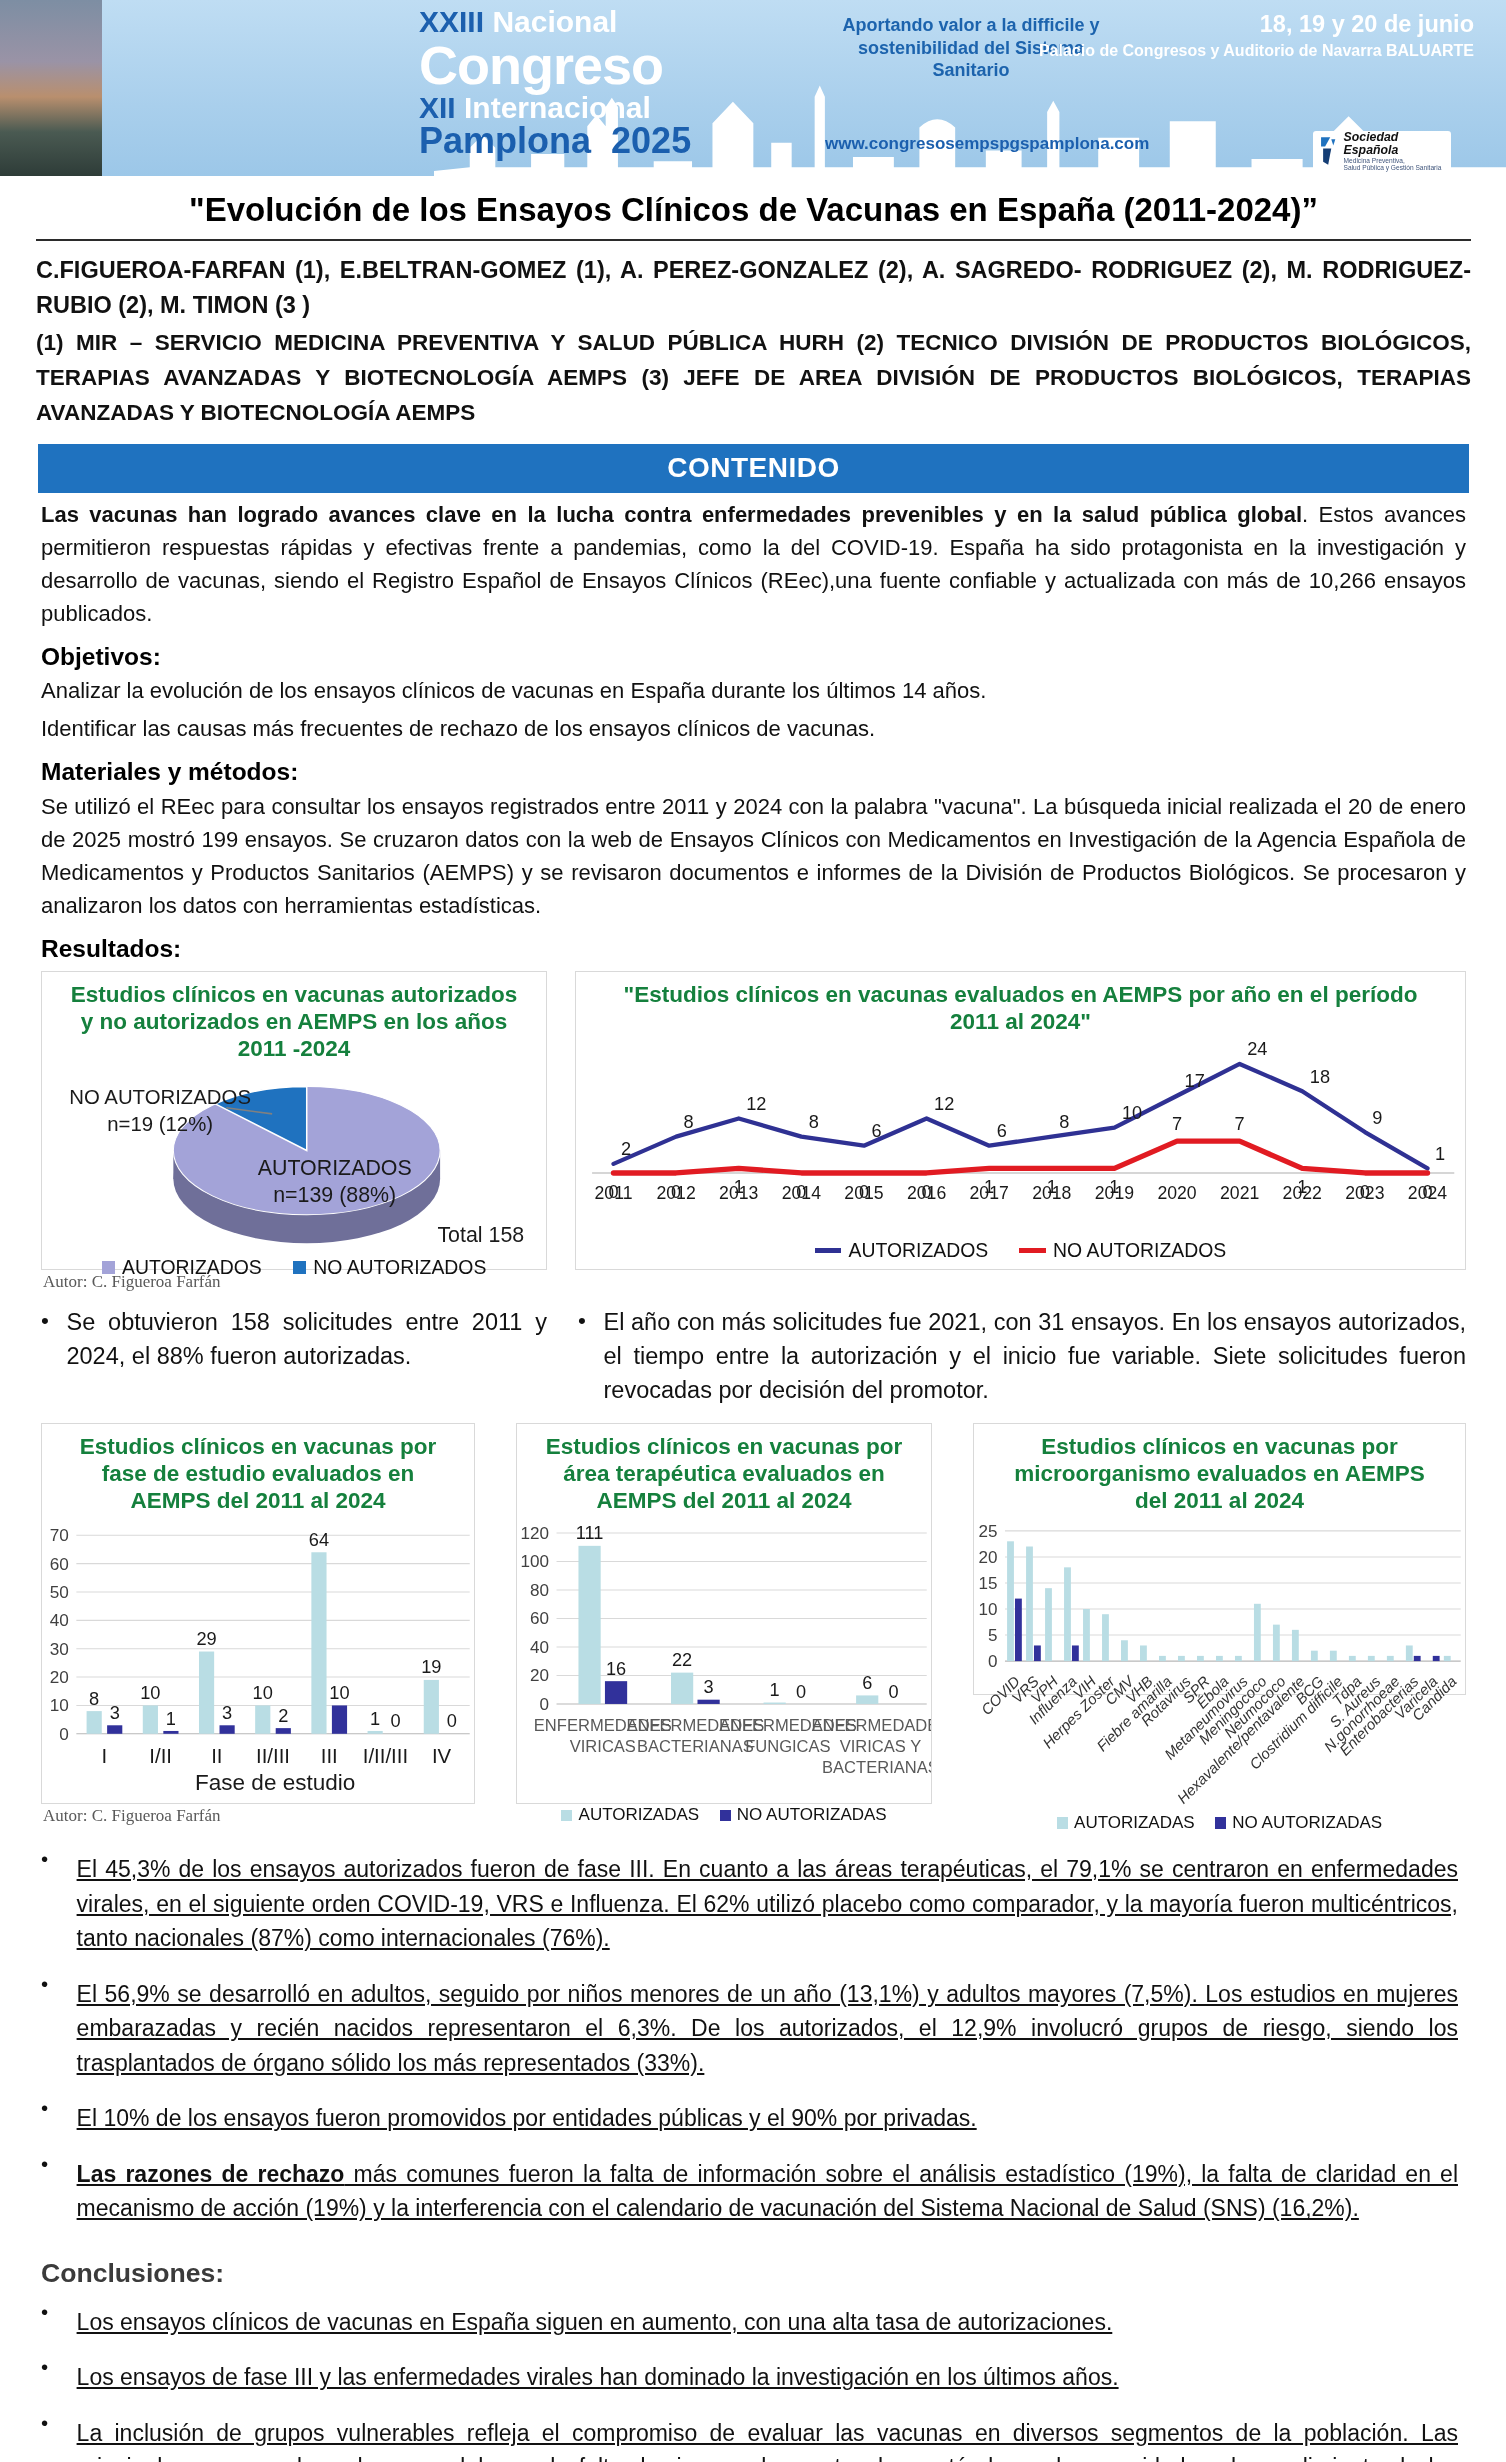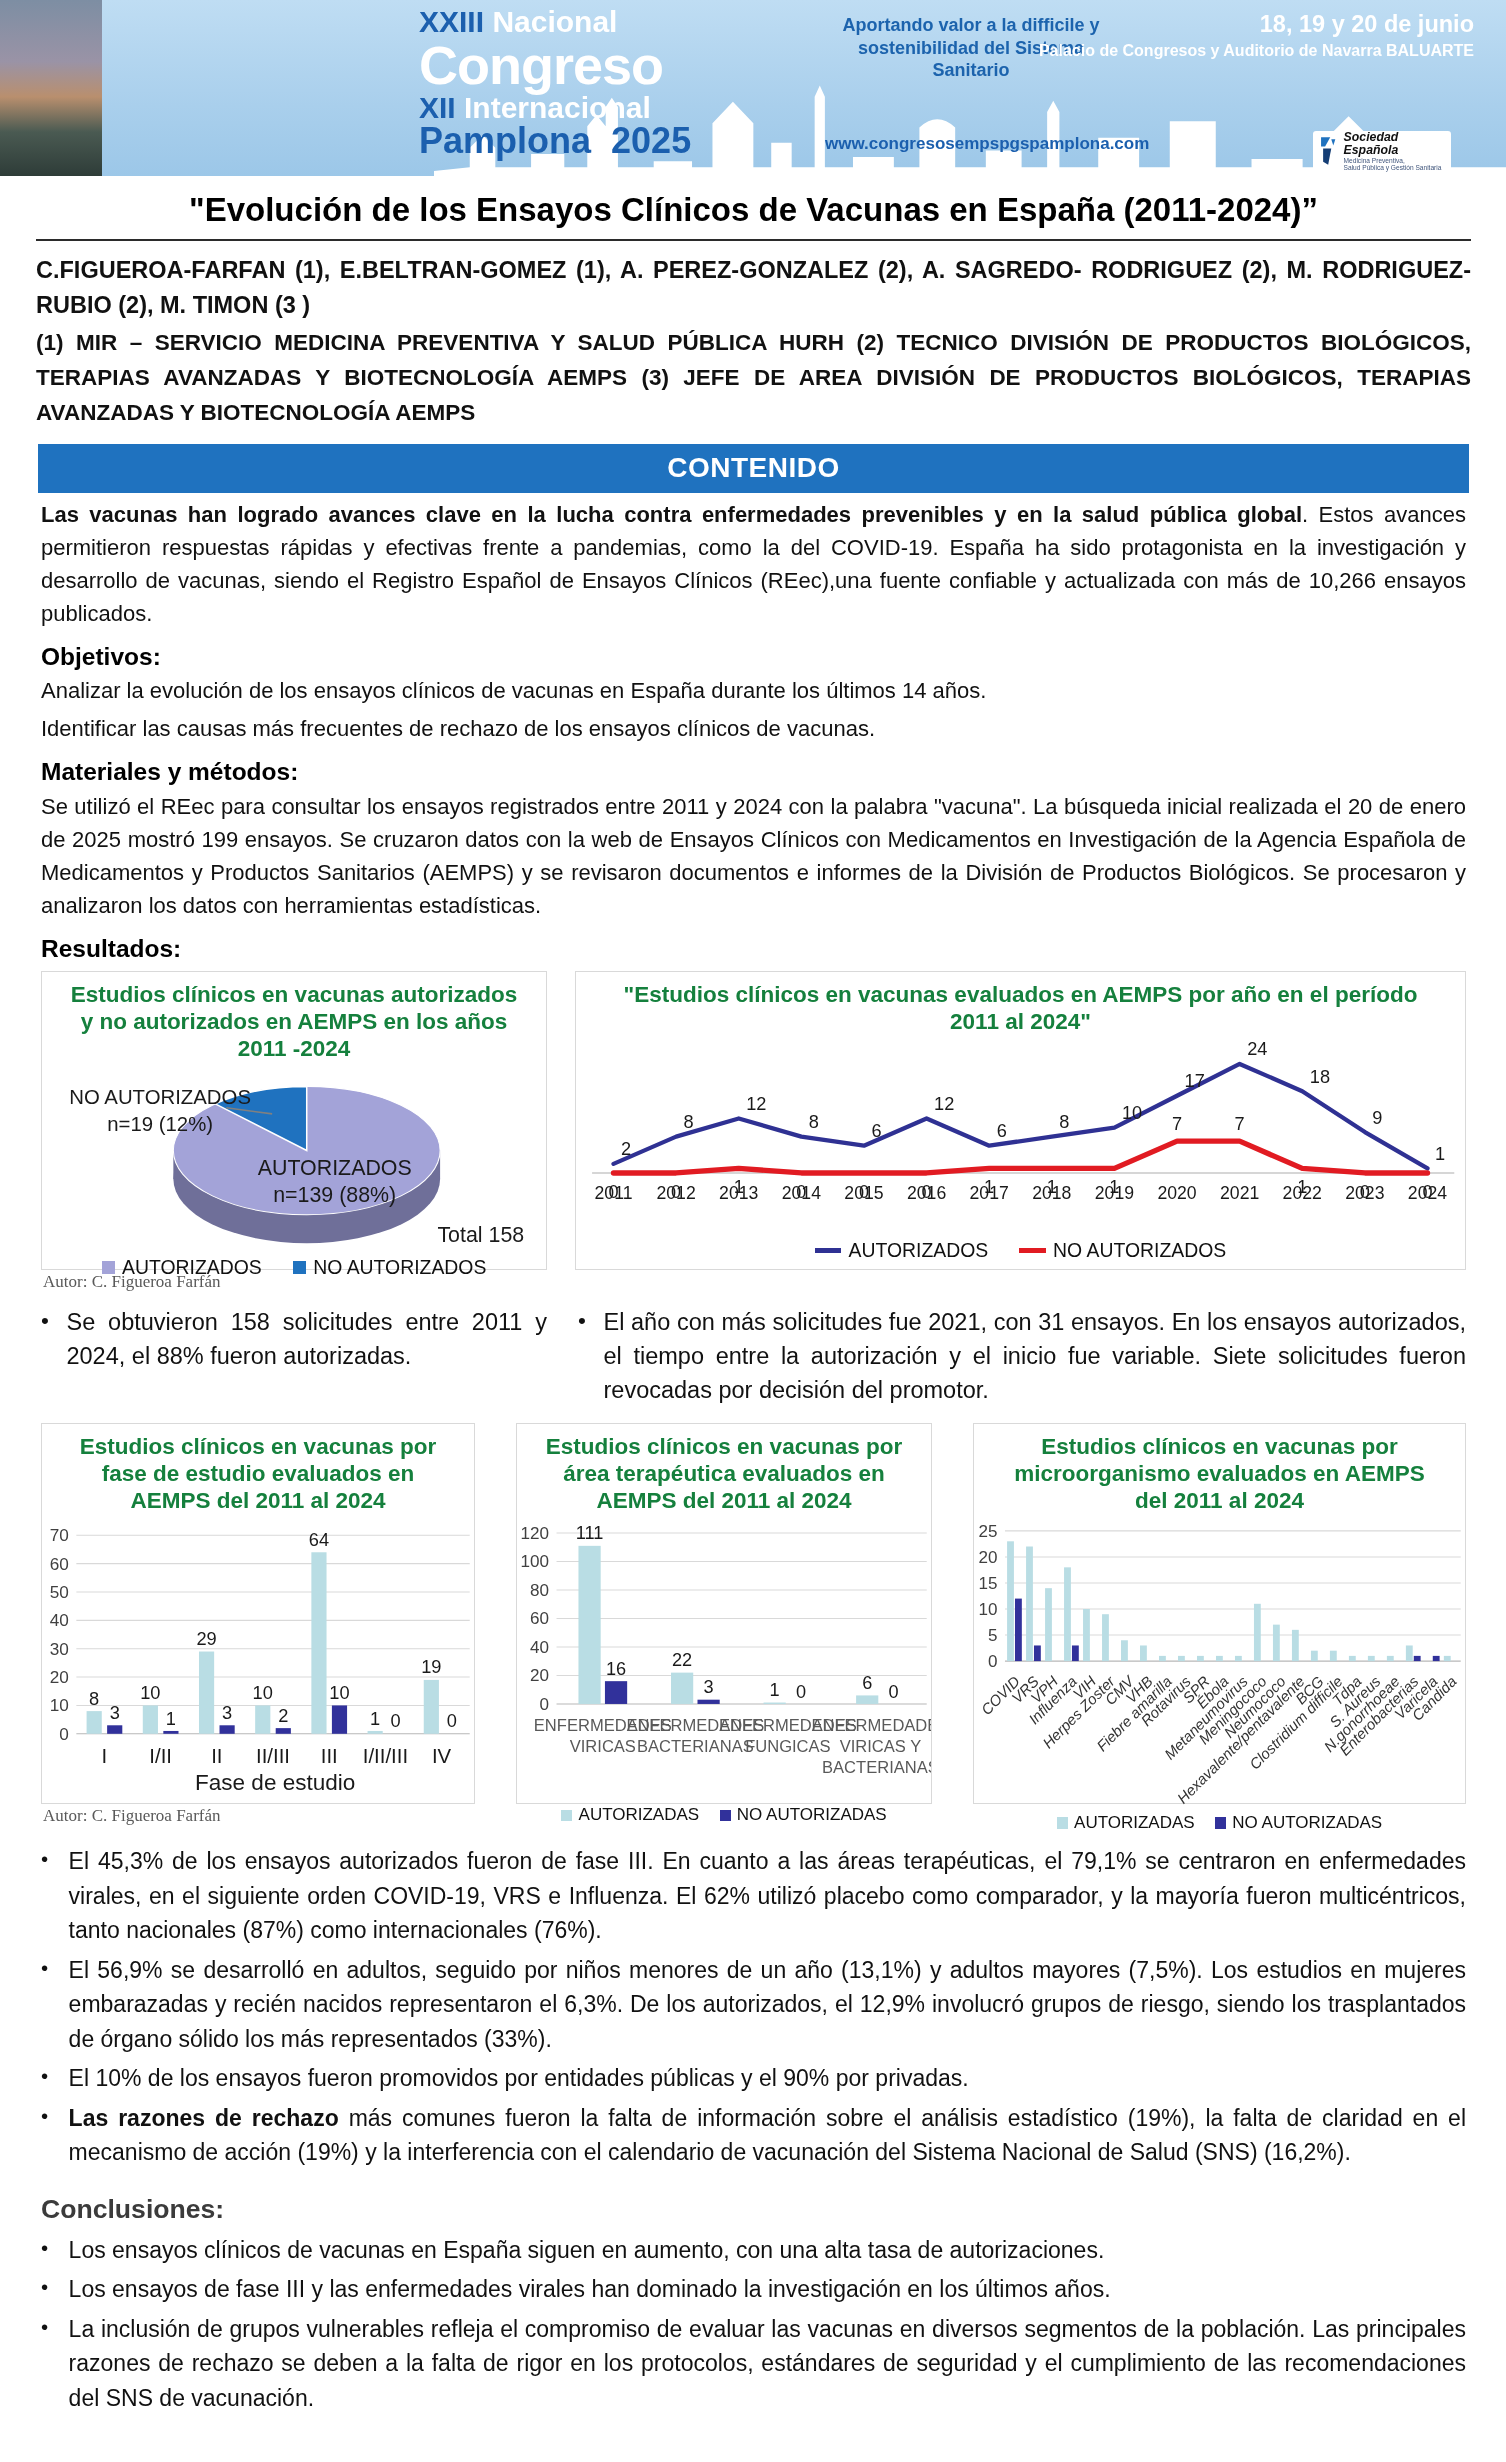--- a/index.html
+++ b/index.html
@@ -66,30 +66,30 @@
   .row-bullets{display:flex;gap:31px;margin:13.3px 41px 3.1px 41px;}
   .rb-left{width:506px;flex:0 0 auto;}
   .rb-right{flex:1;}
   .bullet-par{display:flex;gap:11.2px;}
   .bullet-par .blt{font-size:22.5px;line-height:1.45;flex:0 0 14.3px;}
   .bullet-par p{font-size:23.5px;line-height:1.45;text-align:justify;margin:0;}
 
   .row2{display:flex;gap:41px;margin:15.3px 41px 0 41px;align-items:flex-start;}
   .boxA{width:434px;height:381px;}
   .boxB{width:416px;height:381px;}
-  .boxC{width:493px;height:381px;}
+  .boxC{width:493px;height:272px;}
   .cleg2{display:flex;justify-content:center;gap:20.4px;align-items:flex-end;margin-top:auto;padding:3.1px 0 6.1px 0;}
   .cleg2 .item{display:flex;align-items:center;gap:6.1px;font-size:17px;color:#111;}
   .cleg2 .sw{width:11.2px;height:11.2px;}
 
   
   .results-list{margin:18.4px 41px 0 41px;}
   .rrow{display:flex;gap:12.3px;margin-bottom:5.1px;}
   .rrow .blt{font-size:20.4px;line-height:1.5;flex:0 0 15.3px;}
-  .rrow p{font-size:23px;line-height:1.5;text-align:justify;margin:0;}
+  .rrow p{font-size:23px;line-height:1.5;text-align:justify;margin:8px;text-decoration:underline;}
   .conclusions{margin:24.5px 41px 0 41px;}
   .conclusions h2{font-size:26.6px;font-weight:700;color:#3b3b3b;margin:0 0 7.2px 0;}
   svg text{font-family:"Liberation Sans",sans-serif;}
 </style>
 </head>
 <body>
 
 <div class="poster">
 
   <header class="banner">

